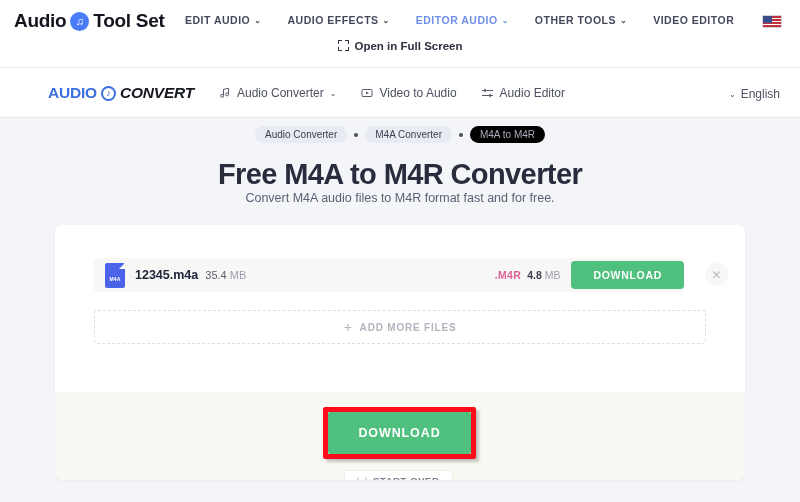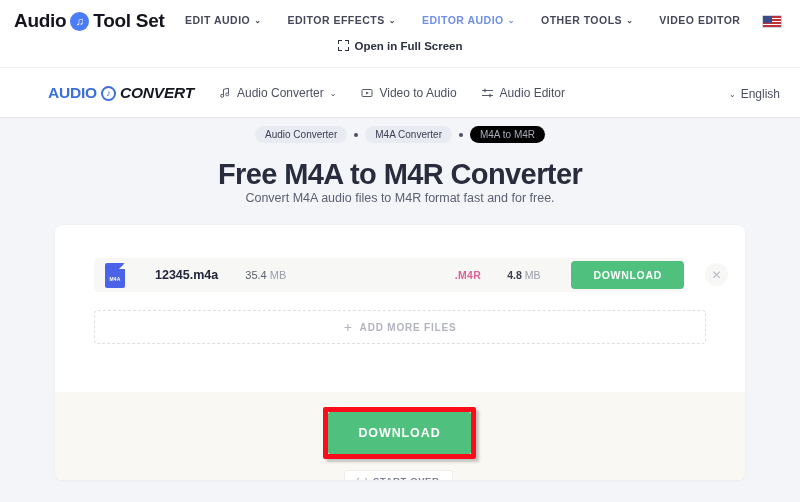--- a/index.html
+++ b/index.html
@@ -127,21 +127,21 @@
     position: absolute; left: 55px; top: 225px; width: 690px; height: 255px;
     background: #ffffff; border-radius: 8px;
     box-shadow: 0 1px 3px rgba(40,44,60,0.06);
     overflow: hidden;
   }
   .card-top { position: relative; height: 167px; background: #ffffff; }
 
   .file-row {
     position: absolute; left: 39px; top: 33px; width: 590px; height: 34px;
     background: #f7f7f5; border-radius: 4px;
-    display: flex; align-items: center; gap: 20px;
+    display: flex; align-items: center;
   }
   .file-icon {
     width: 20px; height: 25px; margin-left: 11px; background: #4a63e8;
     border-radius: 2px; position: relative; flex: none;
     display: flex; align-items: flex-end; justify-content: center;
   }
   .file-icon::after {
     content: ""; position: absolute; right: 0; top: 0;
     border-width: 0 0 6px 6px; border-style: solid;
     border-color: transparent transparent #ffffff transparent;
@@ -222,21 +222,21 @@
       <span class="logo-mark">♫</span>
       <span>Tool Set</span>
     </div>
 
     <div class="topnav">
       <div class="item">
         <span>EDIT AUDIO</span>
         <span class="caret">⌄</span>
       </div>
       <div class="item">
-        <span>EDITOR EFFECTS</span>
+        <span>AUDIO EFFECTS</span>
         <span class="caret">⌄</span>
       </div>
       <div class="item active">
         <span>EDITOR AUDIO</span>
         <span class="caret">⌄</span>
       </div>
       <div class="item">
         <span>OTHER TOOLS</span>
         <span class="caret">⌄</span>
       </div>

